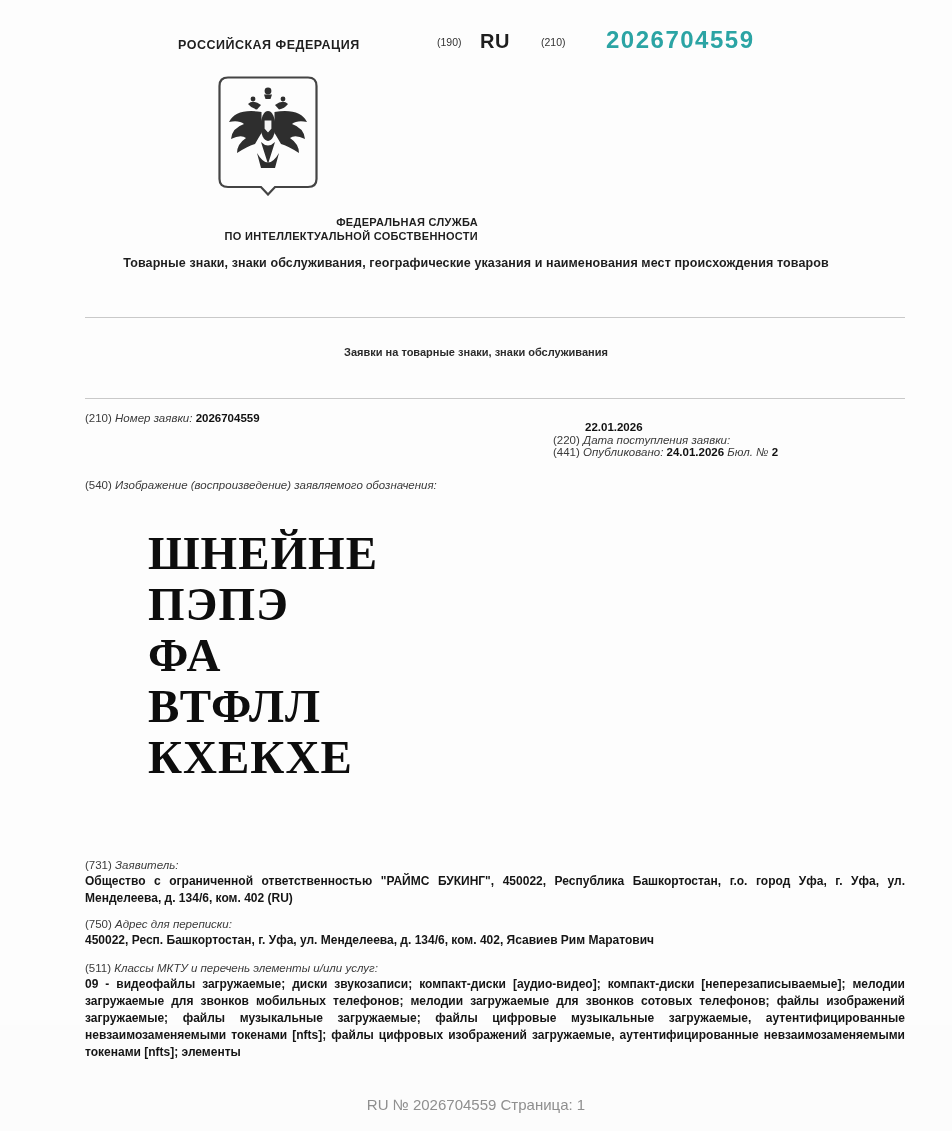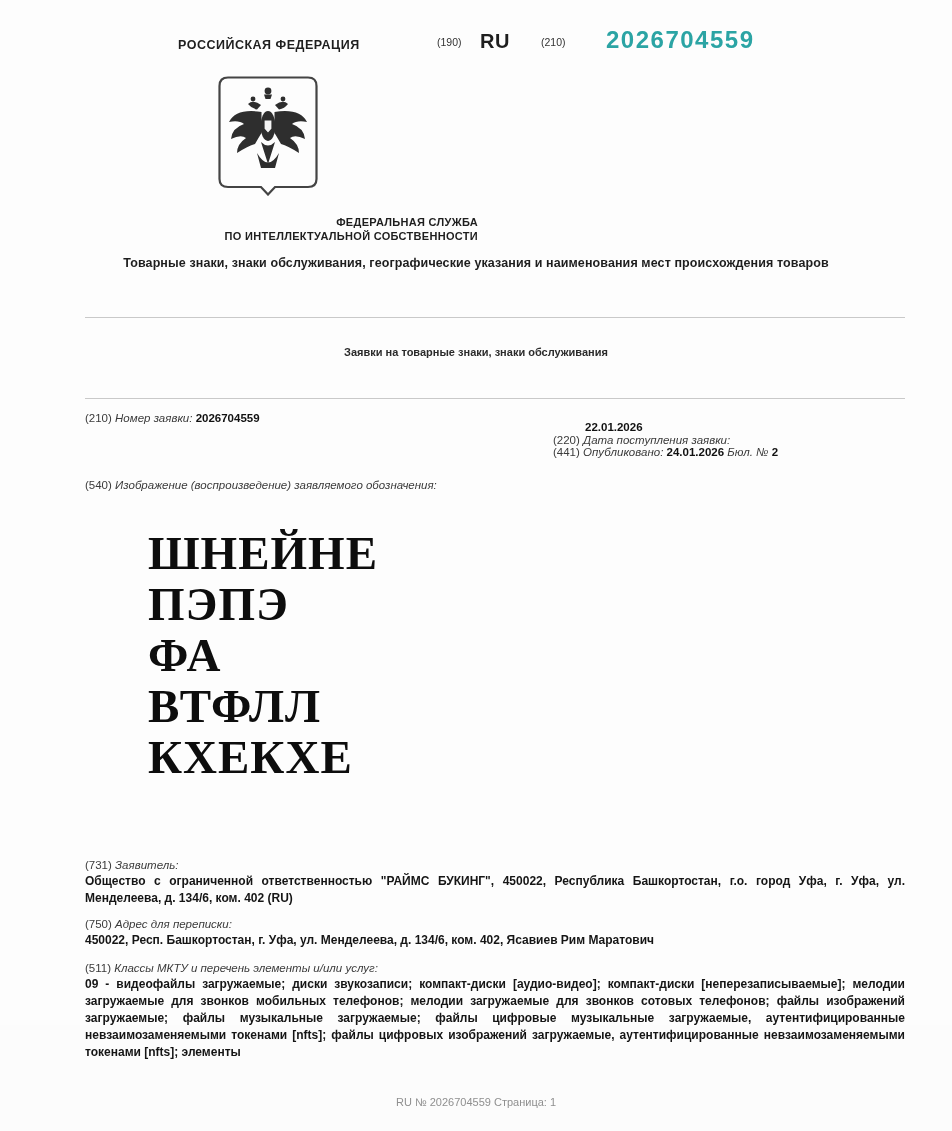--- a/index.html
+++ b/index.html
@@ -33,21 +33,21 @@
   .f220-val{left:585px;top:421px;}
   .f441{left:553px;top:446px;}
   .f540{left:85px;top:479px;}
   .mark{left:148px;top:528px;font-family:"Liberation Serif",serif;font-weight:bold;font-size:47px;line-height:51px;letter-spacing:1px;color:#0d0d0d;}
   .blockfield{width:820px;}
   .f731{left:85px;top:859px;}
   .f750{left:85px;top:918px;}
   .f511{left:85px;top:962px;}
   .para{display:block;margin-top:2px;font-size:12px;font-weight:bold;line-height:17px;color:#151515;text-align:justify;}
   .para-plain{display:block;margin-top:2px;font-size:12px;font-weight:bold;line-height:17px;color:#151515;}
-  .footer{left:40px;top:1096px;width:872px;text-align:center;font-size:11px;color:#8f8f8f;}
+  .footer{left:40px;top:1096px;width:872px;text-align:center;font-size:15px;color:#8f8f8f;}
 </style>
 </head>
 <body>
 
 <div class="page">
 
   <div class="abs country">РОССИЙСКАЯ ФЕДЕРАЦИЯ</div>
   <div class="abs inid-sm inid190">(190)</div>
   <div class="abs ru-code">RU</div>
   <div class="abs inid-sm inid210">(210)</div>

